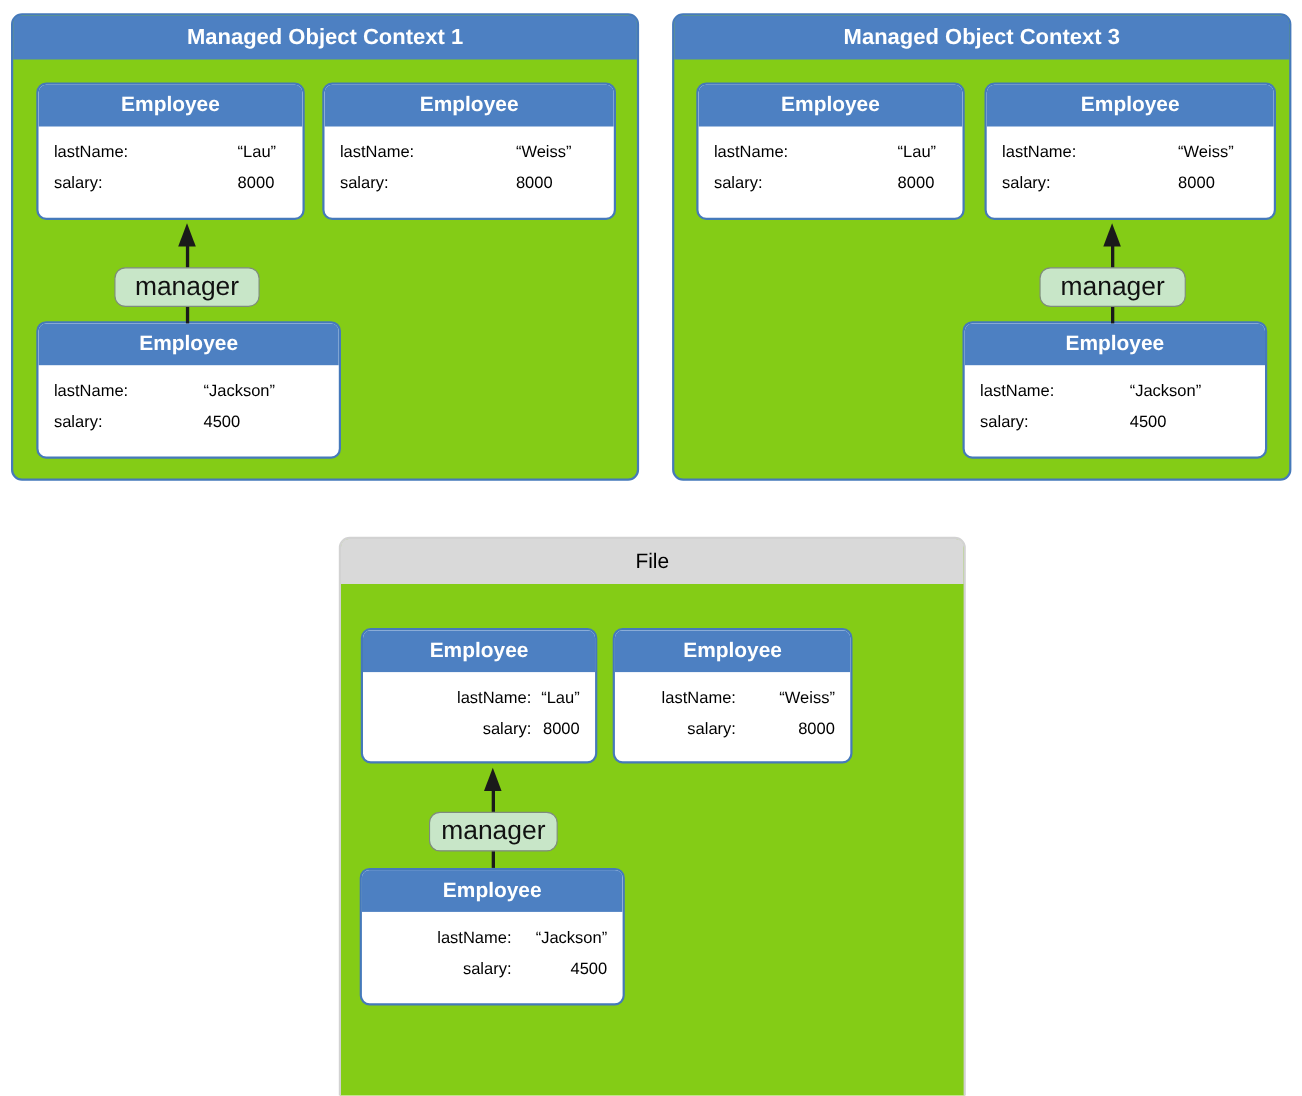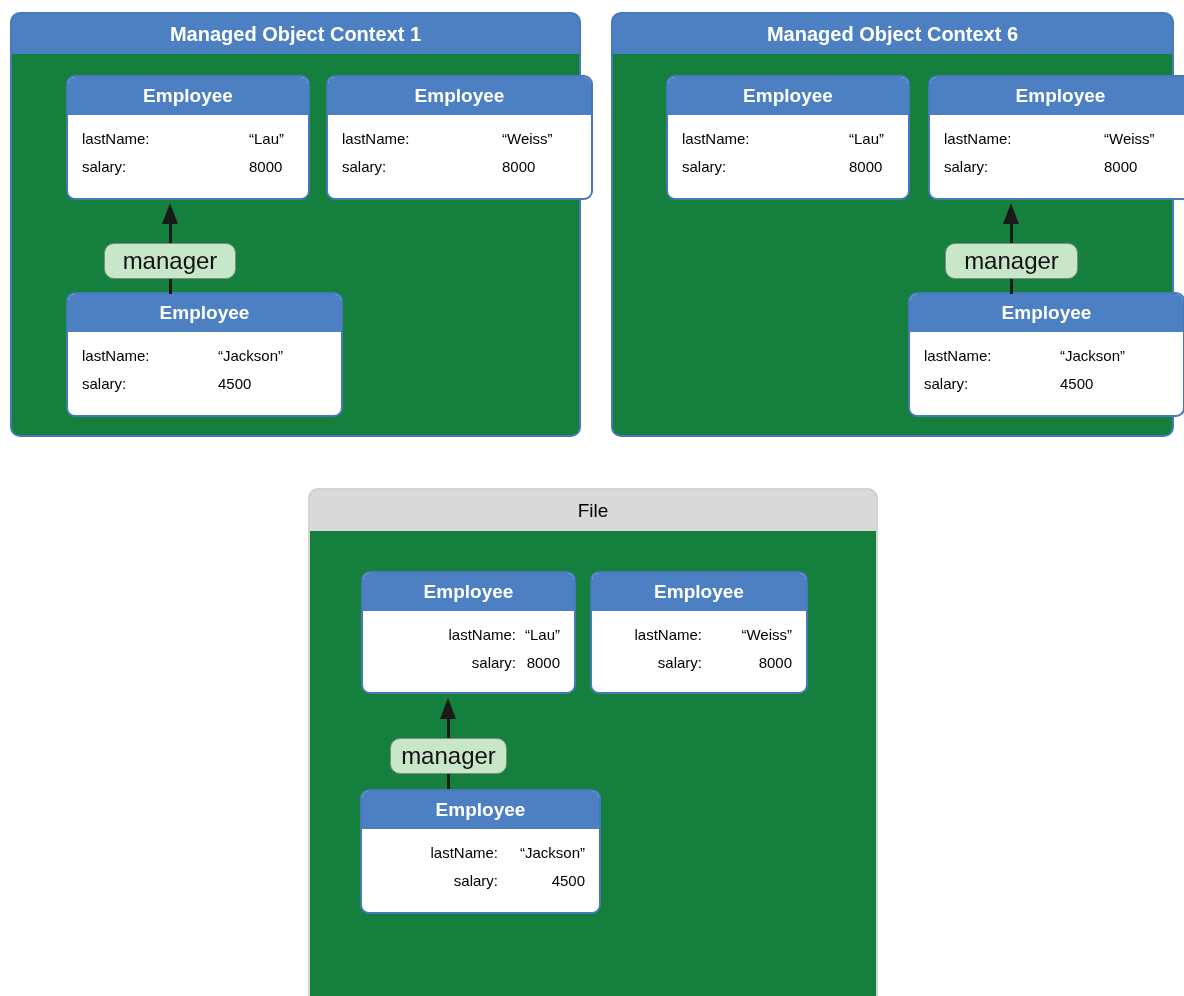--- a/index.html
+++ b/index.html
@@ -16,21 +16,21 @@
   .canvas{
     position:relative;
     width:1184px;height:996px;
     background:#ffffff;
     font-family:"Liberation Sans", sans-serif;
     color:#000;
   }
   
   .panel{
     position:absolute;
-    background:#15803d;
+    background:#84cc16;
     border:2px solid var(--blue-border);
     border-radius:10px;
   }
   .panel-gray{
     border:2px solid var(--gray-border);
   }
   .panel-header{
     position:absolute;top:0;left:0;right:0;
     height:40px;
     background:var(--blue);
@@ -43,21 +43,20 @@
     background:var(--gray-header);
     color:#000;font-weight:normal;font-size:19px;
   }
   
   .card{
     position:absolute;
     background:#ffffff;
     border:2px solid var(--blue-border);
     border-radius:9px;
     overflow:hidden;
-    margin-left:33px;
   }
   .card-header{
     height:38px;
     background:var(--blue);
     display:flex;align-items:center;justify-content:center;
     color:#ffffff;font-weight:bold;font-size:19px;
   }
   .card-body{
     padding:10px 14px 0 14px;
     font-size:15px;line-height:28px;
@@ -142,21 +141,21 @@
         </div>
         <div class="attr-row">
           <span>salary:</span>
           <span>4500</span>
         </div>
       </div>
     </div>
   </div>
 
   <div class="panel" style="left:611px;top:12px;width:563px;height:425px;">
-    <div class="panel-header">Managed Object Context 6</div>
+    <div class="panel-header">Managed Object Context 3</div>
 
     <div class="card" style="left:20px;top:61px;width:244px;height:125px;">
       <div class="card-header">Employee</div>
       <div class="card-body" style="--labelw:167px;">
         <div class="attr-row">
           <span>lastName:</span>
           <span>“Lau”</span>
         </div>
         <div class="attr-row">
           <span>salary:</span>

